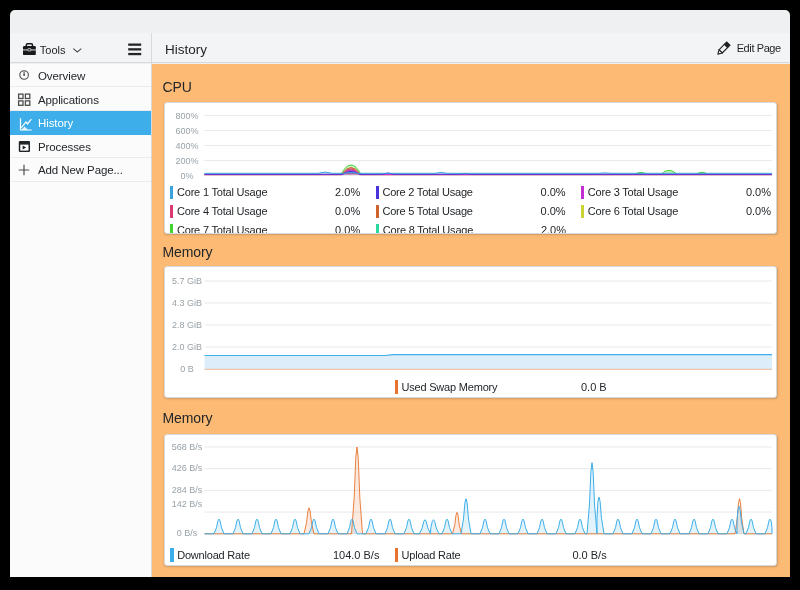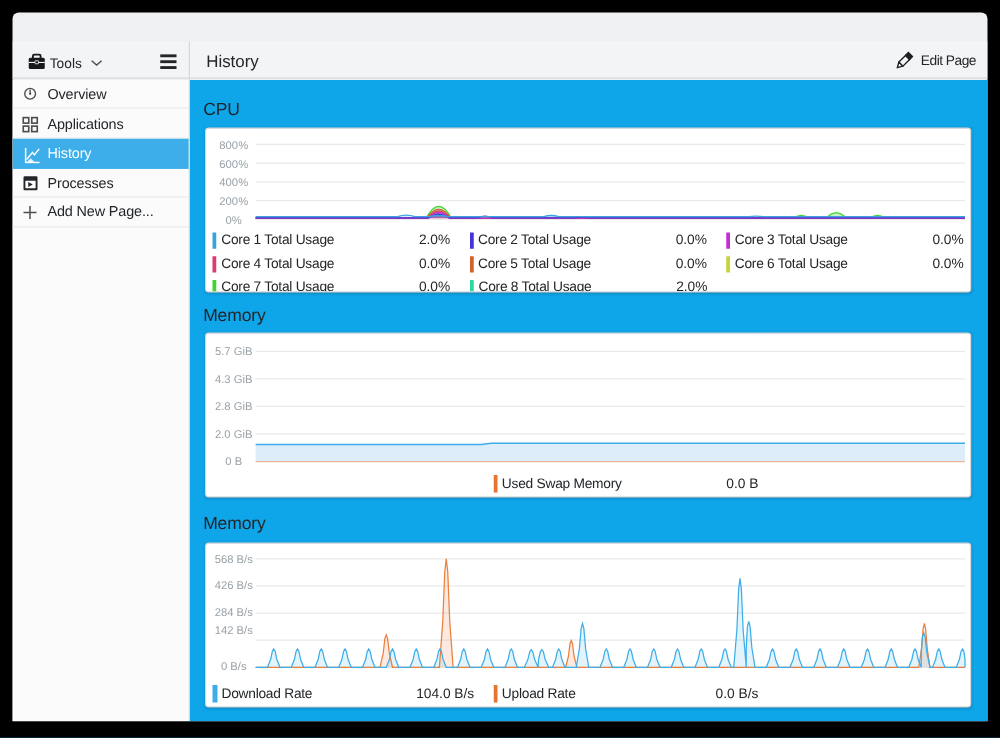--- a/index.html
+++ b/index.html
@@ -5,21 +5,21 @@
 #win{position:absolute;left:10px;top:10px;width:780px;height:567px;background:#eef0f1;border-radius:5px 5px 0 0;overflow:hidden}
 #tb{position:absolute;left:0;top:0;width:780px;height:23px;background:#49525a}
 #tb .title{position:absolute;left:0;right:0;top:4.5px;text-align:center;font-size:11.5px;letter-spacing:0.1px;line-height:13px;color:#fcfcfc}
 #hdr{position:absolute;left:0;top:23px;width:780px;height:30px;background:#f3f4f5;border-bottom:1px solid #d8d9da}
 #vsep{position:absolute;left:141px;top:23px;width:1px;bottom:0;background:#d8d9da;z-index:5}
 #side{position:absolute;left:0;top:54px;width:141px;bottom:0;background:#fbfbfc}
 .row{position:absolute;left:0;width:141px;height:23.5px;border-bottom:1px solid #ececec;color:#232629;font-size:11.5px}
 .row .lbl{position:absolute;left:28px;top:6.2px;line-height:13px;letter-spacing:-0.1px}
 .row svg{position:absolute;left:5.5px;top:3.5px}
 .rowsel{background:#3daee9;color:#fff;border-bottom:1px solid #3daee9}
-#content{position:absolute;left:142px;top:54px;right:0;bottom:0;background:#0ea5e9}
+#content{position:absolute;left:142px;top:54px;right:0;bottom:0;background:#fdba74}
 .h2{position:absolute;left:10.5px;font-size:14px;line-height:16px;color:#232629;font-weight:400;letter-spacing:-0.1px}
 .card{position:absolute;left:12px;width:613px;height:131.5px;background:#fff;border:1px solid #d7d8d9;border-radius:3px;overflow:hidden;box-shadow:0.5px 1px 2px rgba(35,38,41,0.22)}
 .card svg.chart{position:absolute;left:0;top:0}
 .ylab{position:absolute;width:44px;text-align:center;font-size:9px;color:#99a2a8;line-height:9px}
 .leg{position:absolute;font-size:11px;color:#232629;line-height:13px;height:12px;letter-spacing:-0.2px}
 .leg .bar{position:absolute;left:0;top:0;width:3.2px;height:12.5px}
 .leg .t{position:absolute;left:6.8px;top:-0.5px;white-space:nowrap}
 .leg .v{position:absolute;top:-0.5px;right:0;text-align:right;letter-spacing:0}
 .leg2 .t,.leg2 .v{top:1px !important}
 </style></head><body>

